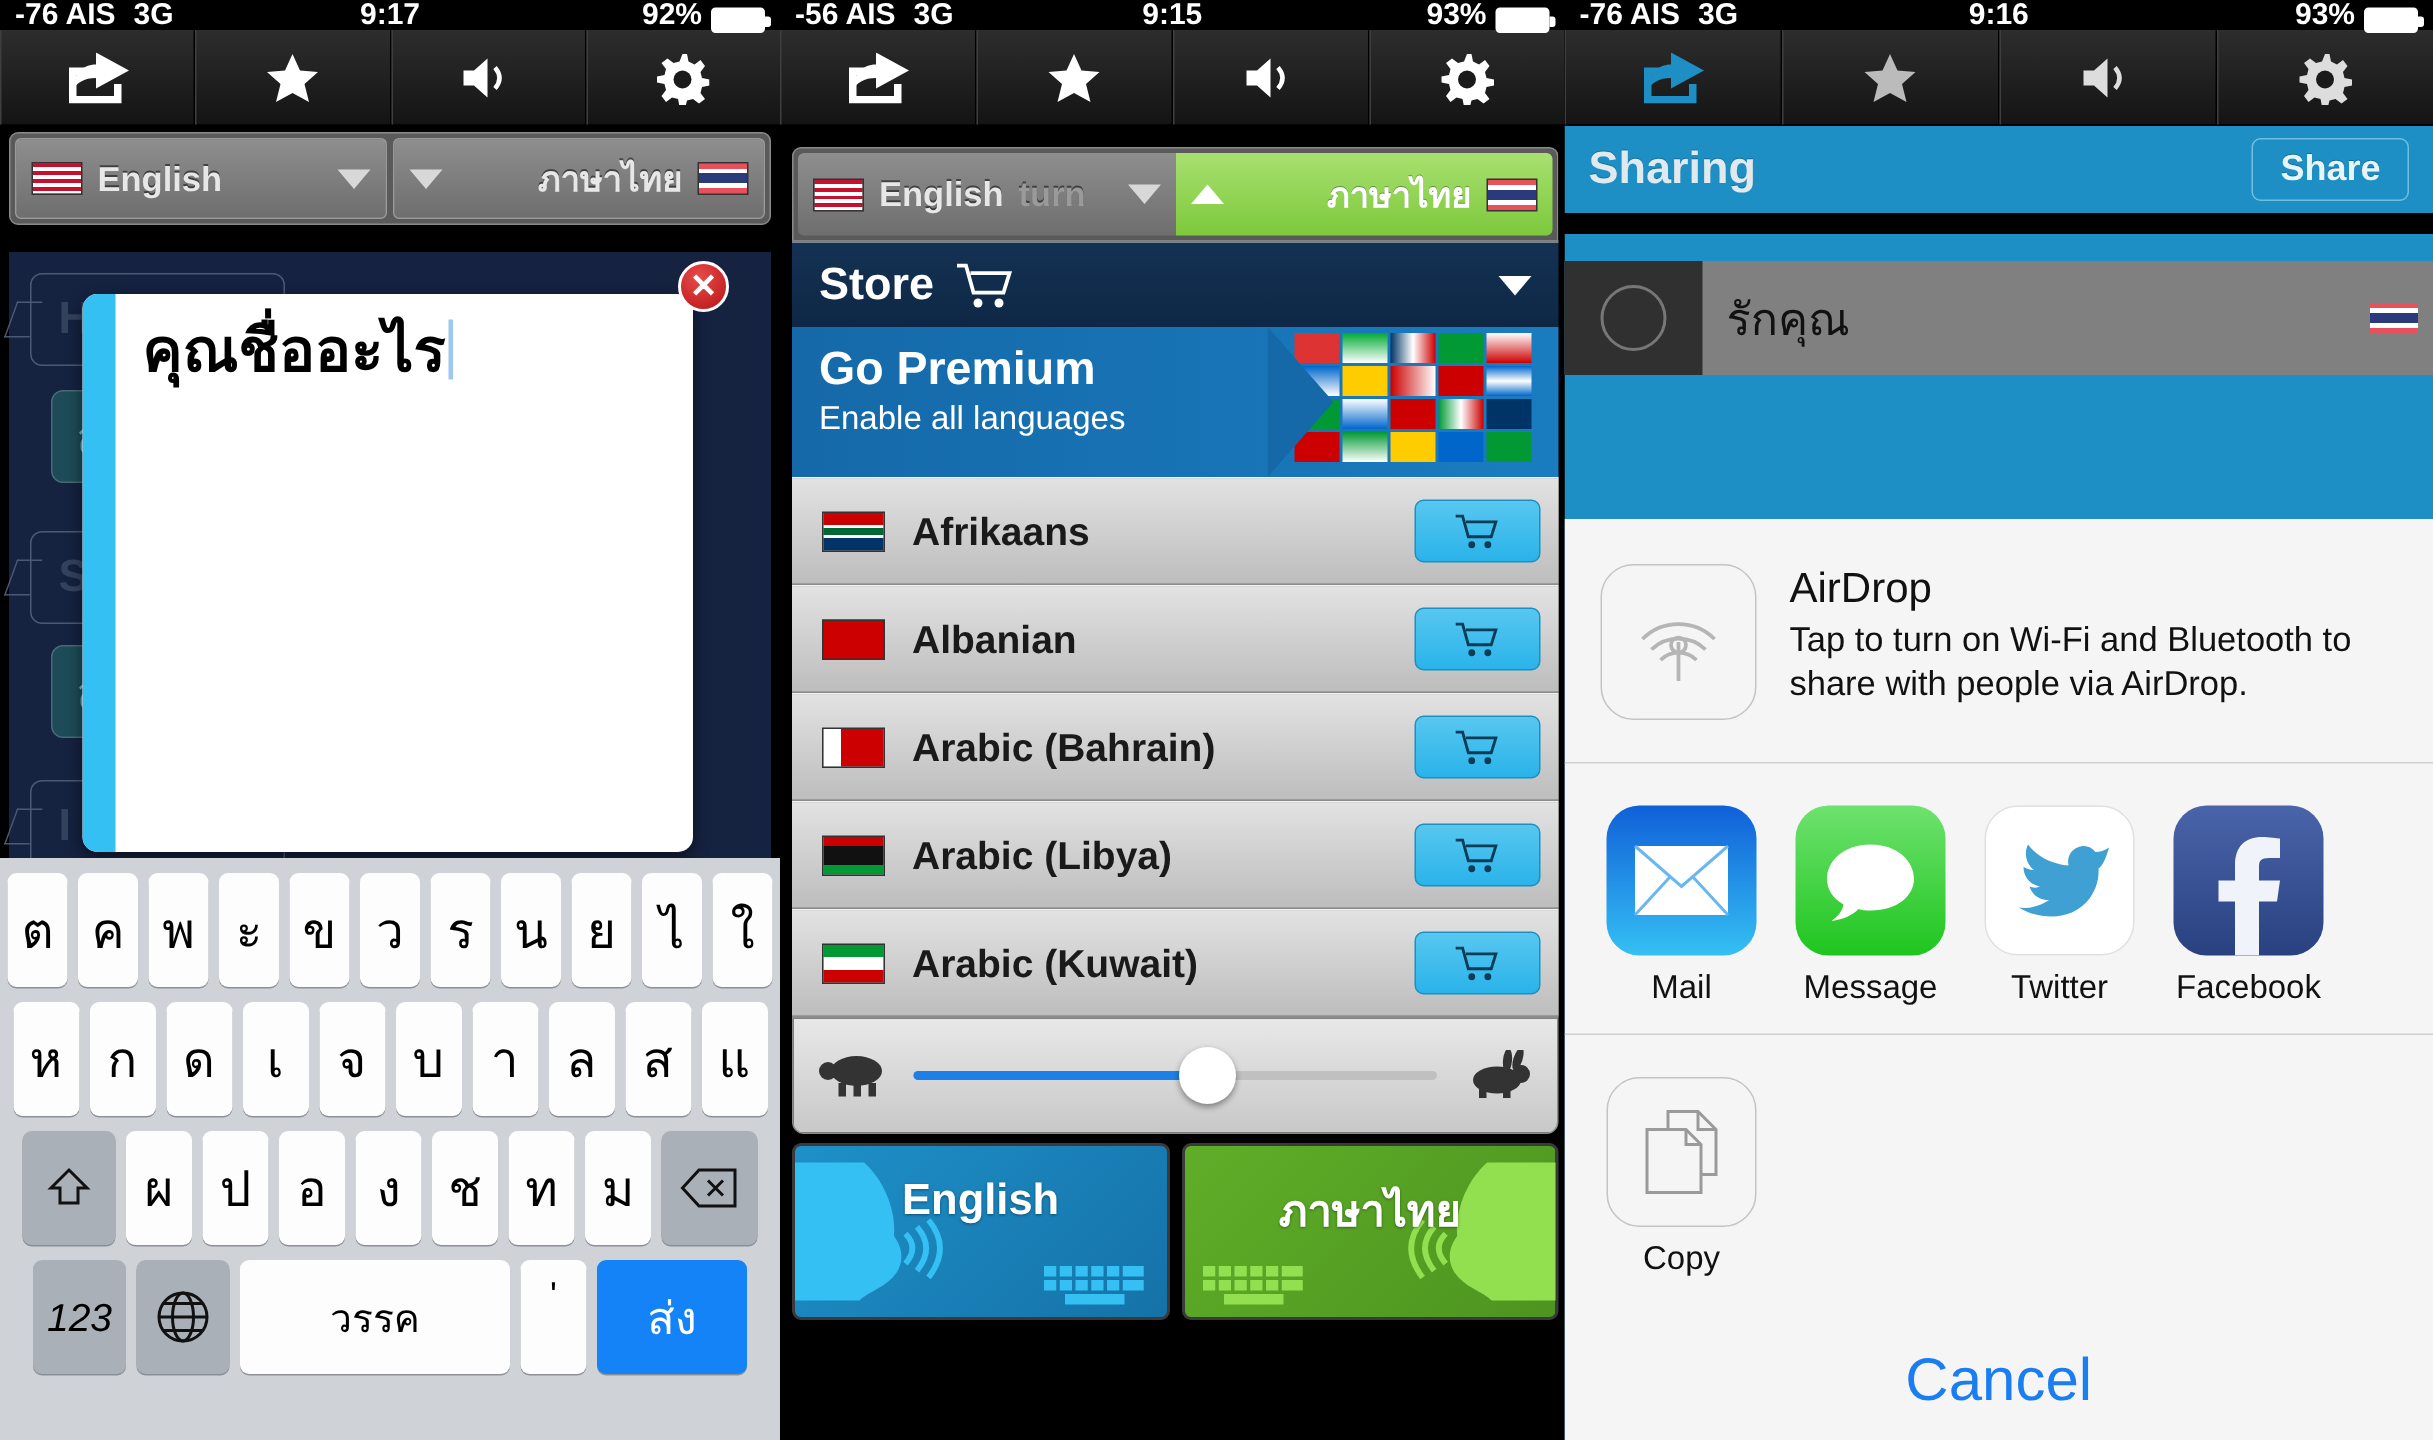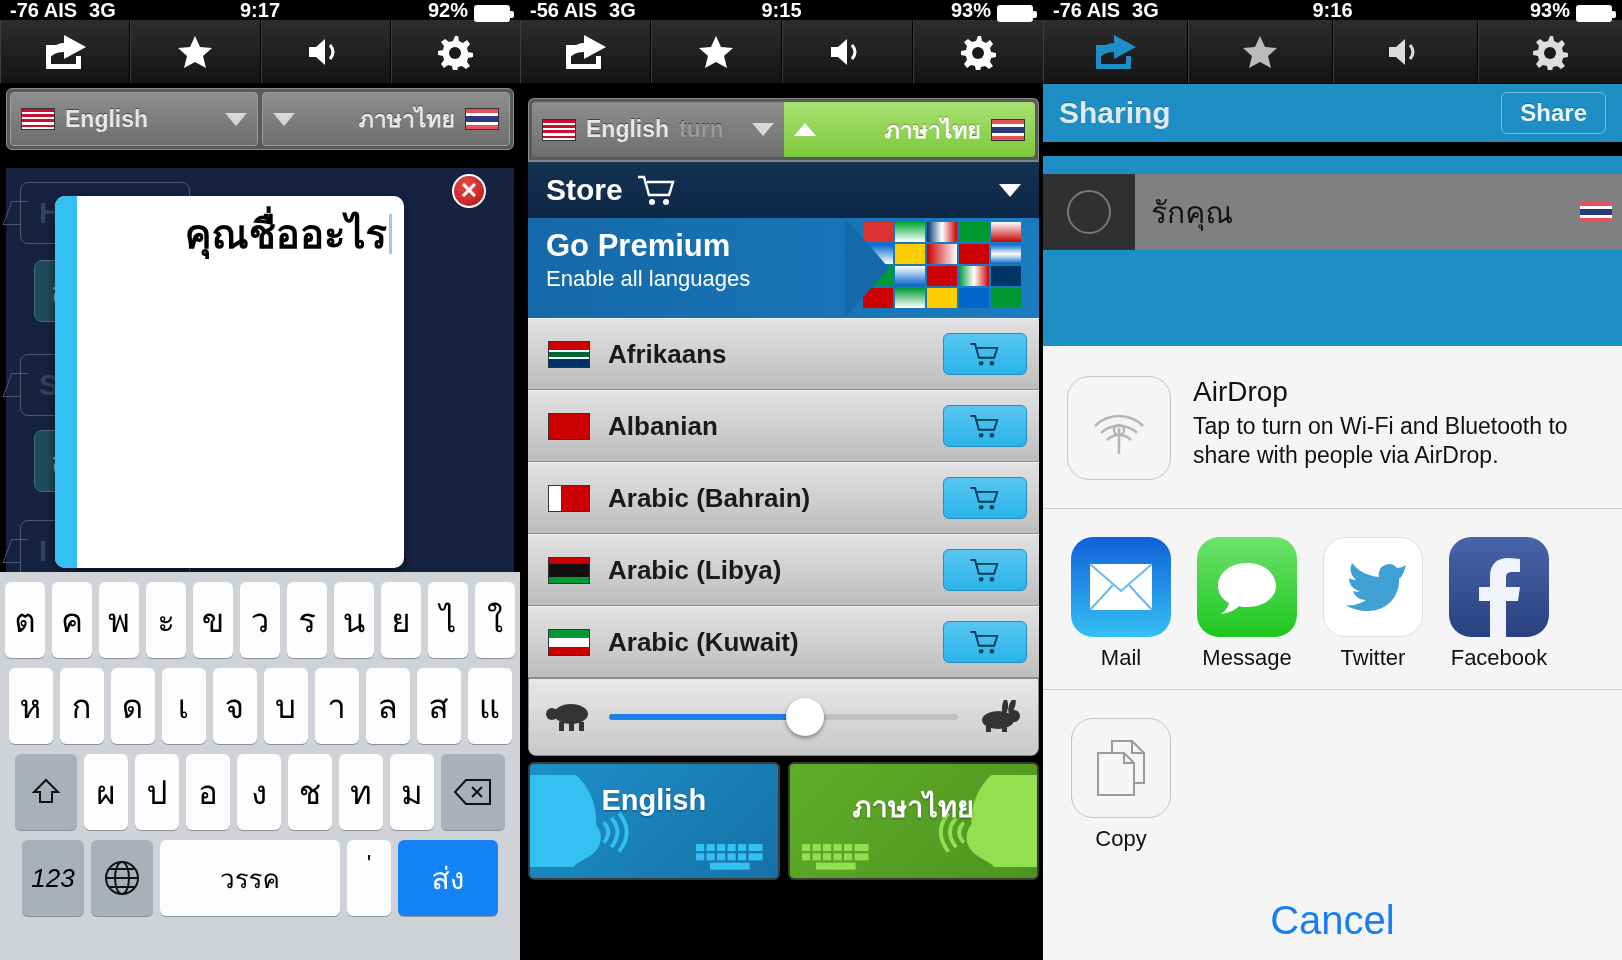--- a/index.html
+++ b/index.html
@@ -59,25 +59,24 @@
   .spacer { flex:1; }
 
   
   .chatbg { position:absolute; left:6px; right:6px; top:168px; bottom:0; background:#152240; }
   .bubble-l { position:absolute; left:14px; width:170px; height:62px; border:1px solid #4a5a75; border-radius:8px; color:#33435e; font-size:30px; font-weight:bold; display:flex; align-items:center; padding-left:18px; }
   .bubble-l:before { content:""; position:absolute; left:-14px; top:18px; width:16px; height:22px; border-left:1px solid #4a5a75; border-top:1px solid #4a5a75; border-bottom:1px solid #4a5a75; transform:skewX(-20deg); }
   .bubble-r { position:absolute; left:28px; width:150px; height:62px; border:1px solid #4a6a78; border-radius:8px; background:#1d4b58; color:#6fb6c9; font-size:30px; display:flex; align-items:center; padding-left:16px; }
 
   
   .textbox {
-    position:absolute; left:55px; top:196px; width:349px; height:372px;
+    position:absolute; left:55px; top:196px; width:407px; height:372px;
     background:#fff; border-radius:10px;
     box-shadow:0 4px 10px rgba(0,0,0,.5);
     overflow:hidden;
-    text-align:right;
   }
   .textbox .stripe { position:absolute; left:0; top:0; bottom:0; width:22px; background:#35c0f4; }
   .tb-text { padding:16px 12px 0 40px; font-size:40px; font-weight:bold; color:#000; line-height:1.1; position:relative; }
   .caretline { display:inline-block; width:3px; height:40px; background:#9ec8f0; vertical-align:-6px; margin-left:2px; }
   .closebtn {
     position:absolute; left:452px; top:174px; width:34px; height:34px; border-radius:50%;
     background:radial-gradient(circle at 40% 30%, #e84b4b, #b71414);
     border:2px solid #fff; display:flex; align-items:center; justify-content:center;
     color:#fff; font-size:22px; font-weight:bold; line-height:1; z-index:5;
   }

